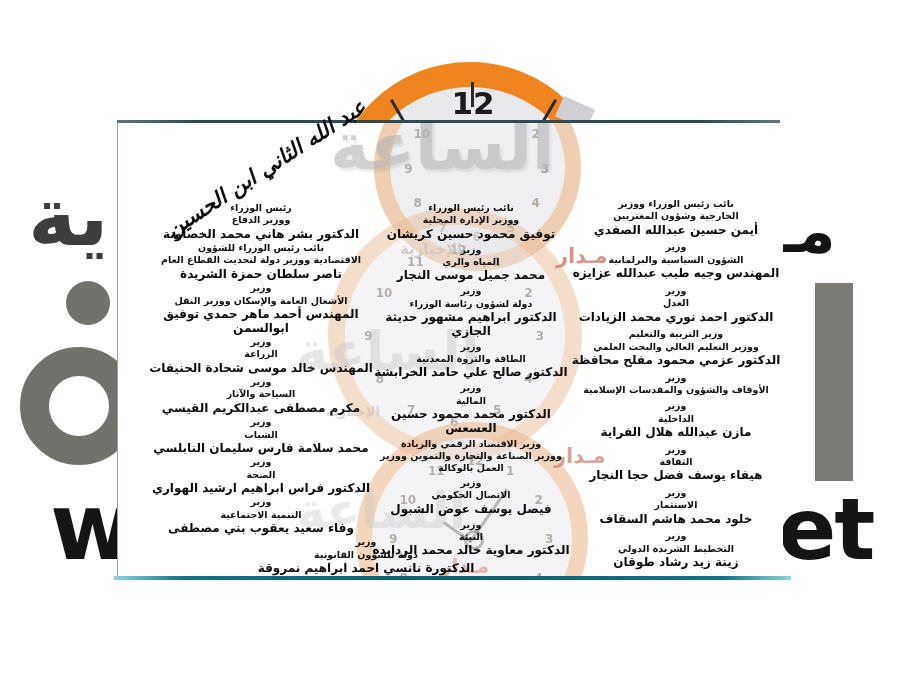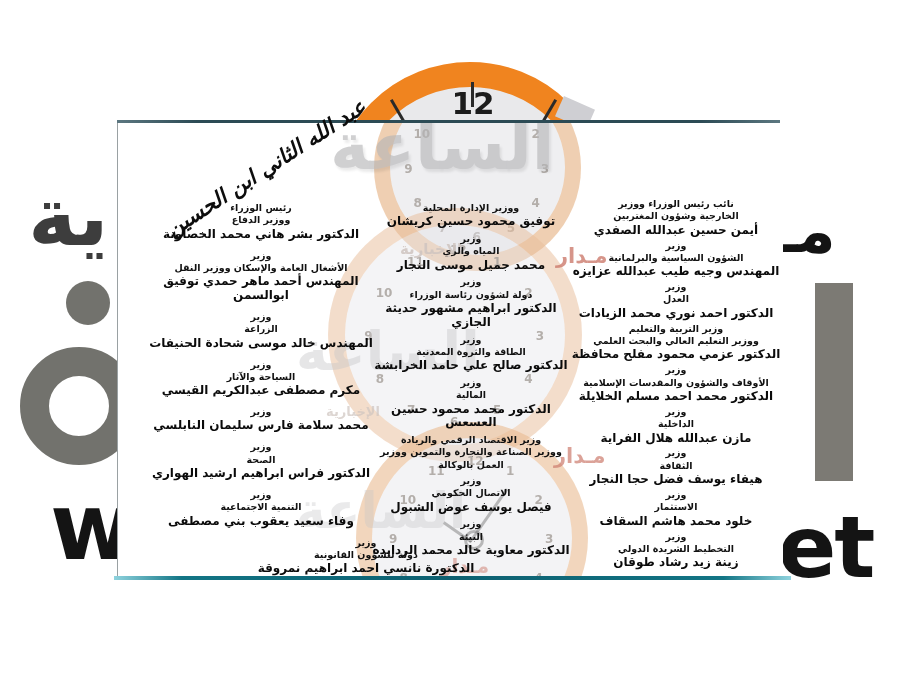--- a/index.html
+++ b/index.html
@@ -7,21 +7,21 @@
        font-family:"DejaVu Sans", sans-serif;color:#141414;}
   .abs{position:absolute;}
 
   
   #bg-yah{left:28px;top:176px;font-size:82px;font-weight:bold;color:#3d3d3d;line-height:1;}
   #bg-dot{left:66px;top:281px;width:44px;height:44px;border-radius:50%;background:#72726d;}
   #bg-ring{left:20px;top:347px;width:60px;height:60px;border-radius:50%;border:29px solid #72726d;}
   #bg-w{left:50px;top:482px;font-size:92px;font-weight:bold;color:#141414;line-height:1;}
   #bg-meem{left:776px;top:200px;font-size:62px;font-weight:bold;color:#141414;line-height:1;direction:rtl;}
   #bg-bar{left:815px;top:283px;width:38px;height:198px;background:#7c7a74;}
-  #bg-et{left:778px;top:504px;font-size:86px;font-weight:bold;color:#141414;line-height:1;letter-spacing:-2px;}
+  #bg-et{left:778px;top:486px;font-size:86px;font-weight:bold;color:#141414;line-height:1;letter-spacing:-2px;}
 
   
   #clock-clip{left:320px;top:56px;width:305px;height:66px;overflow:hidden;}
   #clock-face{position:absolute;left:10px;top:6px;width:230px;height:230px;border-radius:50%;
               border:25px solid #f0841f;background:#e9e9eb;}
   .tick{position:absolute;background:#2a2a2a;width:3px;height:25px;}
   #tick-12{left:151px;top:26px;}
   #tick-1{left:228px;top:42px;transform:rotate(30deg);}
   #tick-11{left:76px;top:42px;transform:rotate(-30deg);}
   #clock-wedge{position:absolute;left:238px;top:46px;width:34px;height:22px;background:#cfcfd3;transform:rotate(24deg);}
@@ -168,21 +168,20 @@
         <div class="name">الدكتور احمد نوري محمد الزيادات</div>
       </div>
       <div class="entry">
         <div class="t">وزير التربية والتعليم</div>
         <div class="t">ووزير التعليم العالي والبحث العلمي</div>
         <div class="name">الدكتور عزمي محمود مفلح محافظة</div>
       </div>
       <div class="entry">
         <div class="t">وزير</div>
         <div class="t">الأوقاف والشؤون والمقدسات الإسلامية</div>
-        <div class="name">الدكتور محمد احمد مسلم الخلايلة</div>
       </div>
       <div class="entry">
         <div class="t">وزير</div>
         <div class="t">الداخلية</div>
         <div class="name">مازن عبدالله هلال الفراية</div>
       </div>
       <div class="entry">
         <div class="t">وزير</div>
         <div class="t">الثقافة</div>
         <div class="name">هيفاء يوسف فضل حجا النجار</div>
@@ -193,20 +192,21 @@
         <div class="name">خلود محمد هاشم السقاف</div>
       </div>
       <div class="entry">
         <div class="t">وزير</div>
         <div class="t">التخطيط الشريدة الدولي</div>
         <div class="name">زينة زيد رشاد طوقان</div>
       </div>
     </div>
   <div class="col" data-col="middle">
       <div class="entry">
+        <div class="t">نائب رئيس الوزراء</div>
         <div class="t">ووزير الإدارة المحلية</div>
         <div class="name">توفيق محمود حسين كريشان</div>
       </div>
       <div class="entry">
         <div class="t">وزير</div>
         <div class="t">المياه والري</div>
         <div class="name">محمد جميل موسى النجار</div>
       </div>
       <div class="entry">
         <div class="t">وزير</div>
@@ -238,36 +238,42 @@
         <div class="name">الدكتور معاوية خالد محمد الردايده</div>
       </div>
     </div>
   <div class="col" data-col="left">
       <div class="entry">
         <div class="t">رئيس الوزراء</div>
         <div class="t">ووزير الدفاع</div>
         <div class="name">الدكتور بشر هاني محمد الخصاونة</div>
       </div>
       <div class="entry">
+        <div class="t">نائب رئيس الوزراء للشؤون</div>
+        <div class="t">الاقتصادية ووزير دولة لتحديث القطاع العام</div>
+        <div class="name">ناصر سلطان حمزة الشريدة</div>
+      </div>
+      <div class="entry">
         <div class="t">وزير</div>
         <div class="t">الأشغال العامة والإسكان ووزير النقل</div>
         <div class="name">المهندس أحمد ماهر حمدي توفيق ابوالسمن</div>
       </div>
       <div class="entry">
         <div class="t">وزير</div>
         <div class="t">الزراعة</div>
         <div class="name">المهندس خالد موسى شحادة الحنيفات</div>
       </div>
       <div class="entry">
         <div class="t">وزير</div>
         <div class="t">السياحة والآثار</div>
         <div class="name">مكرم مصطفى عبدالكريم القيسي</div>
       </div>
       <div class="entry">
         <div class="t">وزير</div>
+        <div class="t">الشباب</div>
         <div class="name">محمد سلامة فارس سليمان النابلسي</div>
       </div>
       <div class="entry">
         <div class="t">وزير</div>
         <div class="t">الصحة</div>
         <div class="name">الدكتور فراس ابراهيم ارشيد الهواري</div>
       </div>
       <div class="entry">
         <div class="t">وزير</div>
         <div class="t">التنمية الاجتماعية</div>

